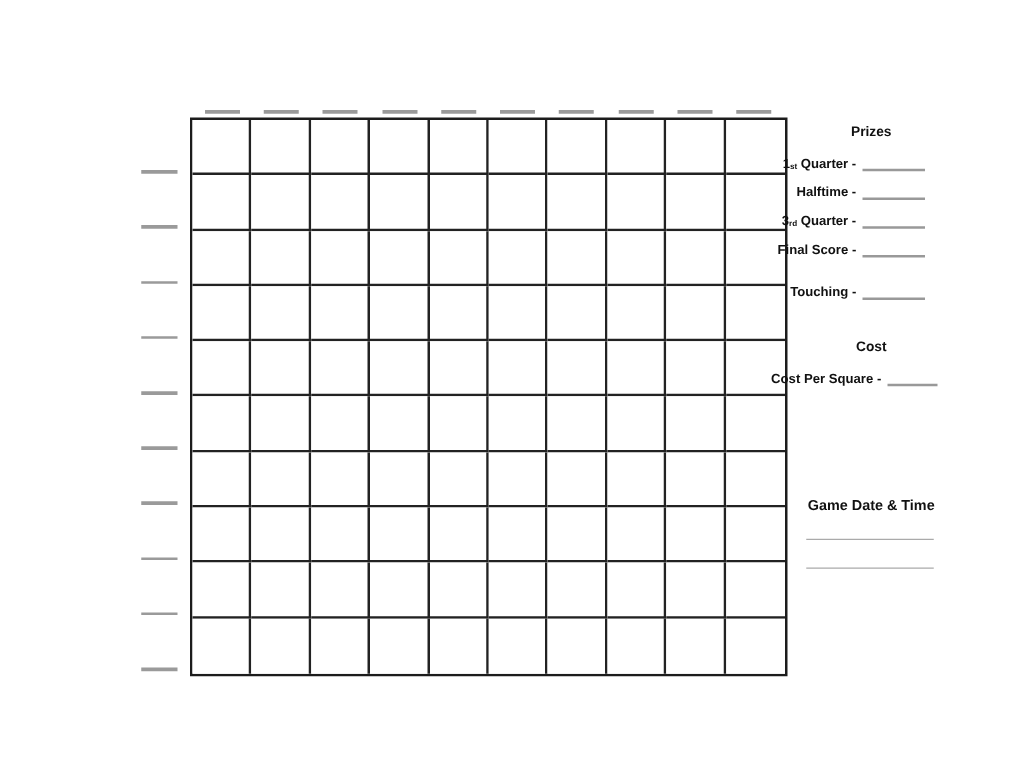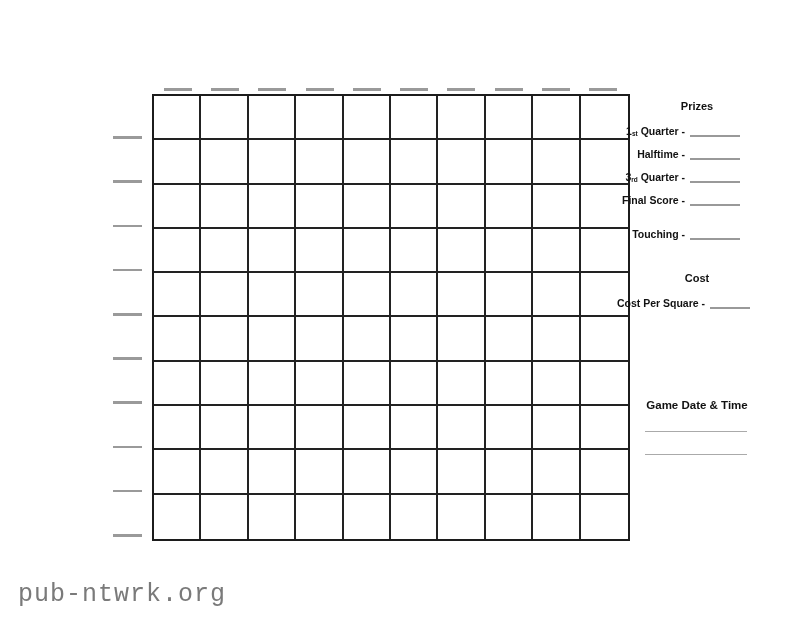--- a/index.html
+++ b/index.html
@@ -284,15 +284,14 @@
       <span>Cost Per Square -</span>
         <span class="blank"></span>
     </div>
 
     <div class="sb-heading" id="game-heading" style="left:697px; top:386px;">Game Date &amp; Time</div>
 
     <div class="game-line" id="game-line-1"></div>
     <div class="game-line" id="game-line-2"></div>
   </div>
 
-  <div class="watermark">pub-ntwrk.org</div>
 
 </div>
 
 </body></html>

